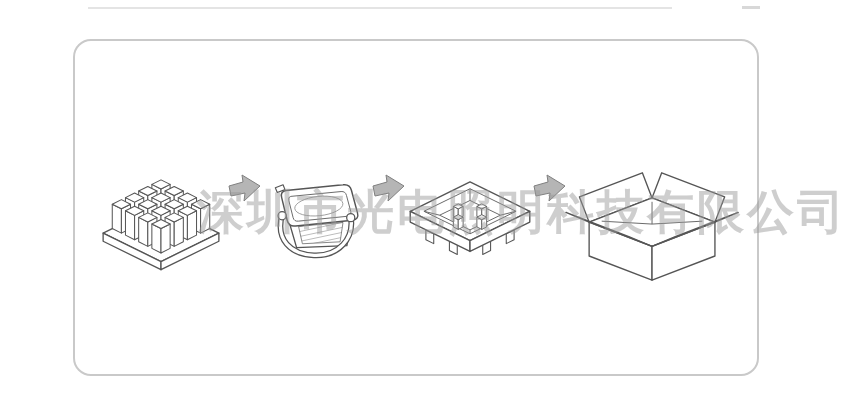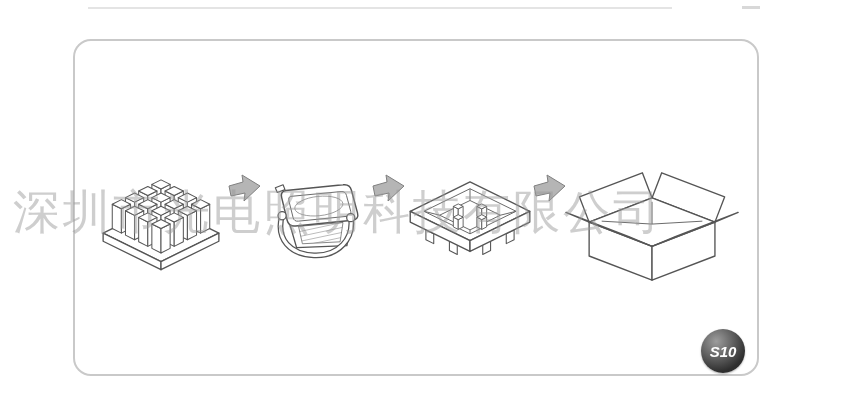--- a/index.html
+++ b/index.html
@@ -11,21 +11,21 @@
   .step{position:absolute;z-index:2;}
   .step svg{display:block;}
   #foam{left:95px;top:170px;}
   #light{left:256px;top:176px;}
   #tray{left:405px;top:176px;}
   #box{left:564px;top:166px;}
   .arrow{position:absolute;width:34px;height:30px;z-index:2;}
   #arrow1{left:228px;top:173px;}
   #arrow2{left:372px;top:173px;}
   #arrow3{left:533px;top:173px;}
-  .watermark{position:absolute;left:13px;right:0;top:181px;text-align:left;font-size:47px;font-weight:normal;letter-spacing:3px;white-space:nowrap;color:rgba(152,152,152,0.48);z-index:5;pointer-events:none;}
+  .watermark{position:absolute;left:13px;right:0;top:181px;text-align:right;font-size:47px;font-weight:bold;letter-spacing:3px;white-space:nowrap;color:rgba(152,152,152,0.48);z-index:5;pointer-events:none;}
   .badge{position:absolute;left:701px;top:329px;width:44px;height:44px;border-radius:50%;background:radial-gradient(circle at 35% 28%, #9d9d9d, #2e2e2e 72%);color:#fff;display:flex;align-items:center;justify-content:center;font-size:15px;font-weight:bold;font-style:italic;z-index:6;box-shadow:0 1px 2px rgba(0,0,0,.3);}
 </style>
 </head>
 <body>
 
 <div class="canvas">
 
   <div class="scan-line"></div>
   <div class="scan-tick"></div>
 
@@ -151,17 +151,14 @@
       <polygon points="25,58 90,83 90,118 25,93" fill="#fff" stroke="#555" stroke-width="1.4" stroke-linejoin="round"></polygon>
       <polygon points="90,83 155,58 155,93 90,118" fill="#fff" stroke="#555" stroke-width="1.4" stroke-linejoin="round"></polygon>
 
       <polygon points="25,58 1,48 66,73 90,83" fill="#fff" stroke="#555" stroke-width="1.4" stroke-linejoin="round"></polygon>
       <polygon points="90,83 114,73 179,48 155,58" fill="#fff" stroke="#555" stroke-width="1.4" stroke-linejoin="round"></polygon>
     </svg>
   </div>
 
   <div class="watermark">深圳市光电照明科技有限公司</div>
 
-  <div class="badge">
-    <span>S10</span>
-  </div>
 
 </div>
 
 </body></html>

